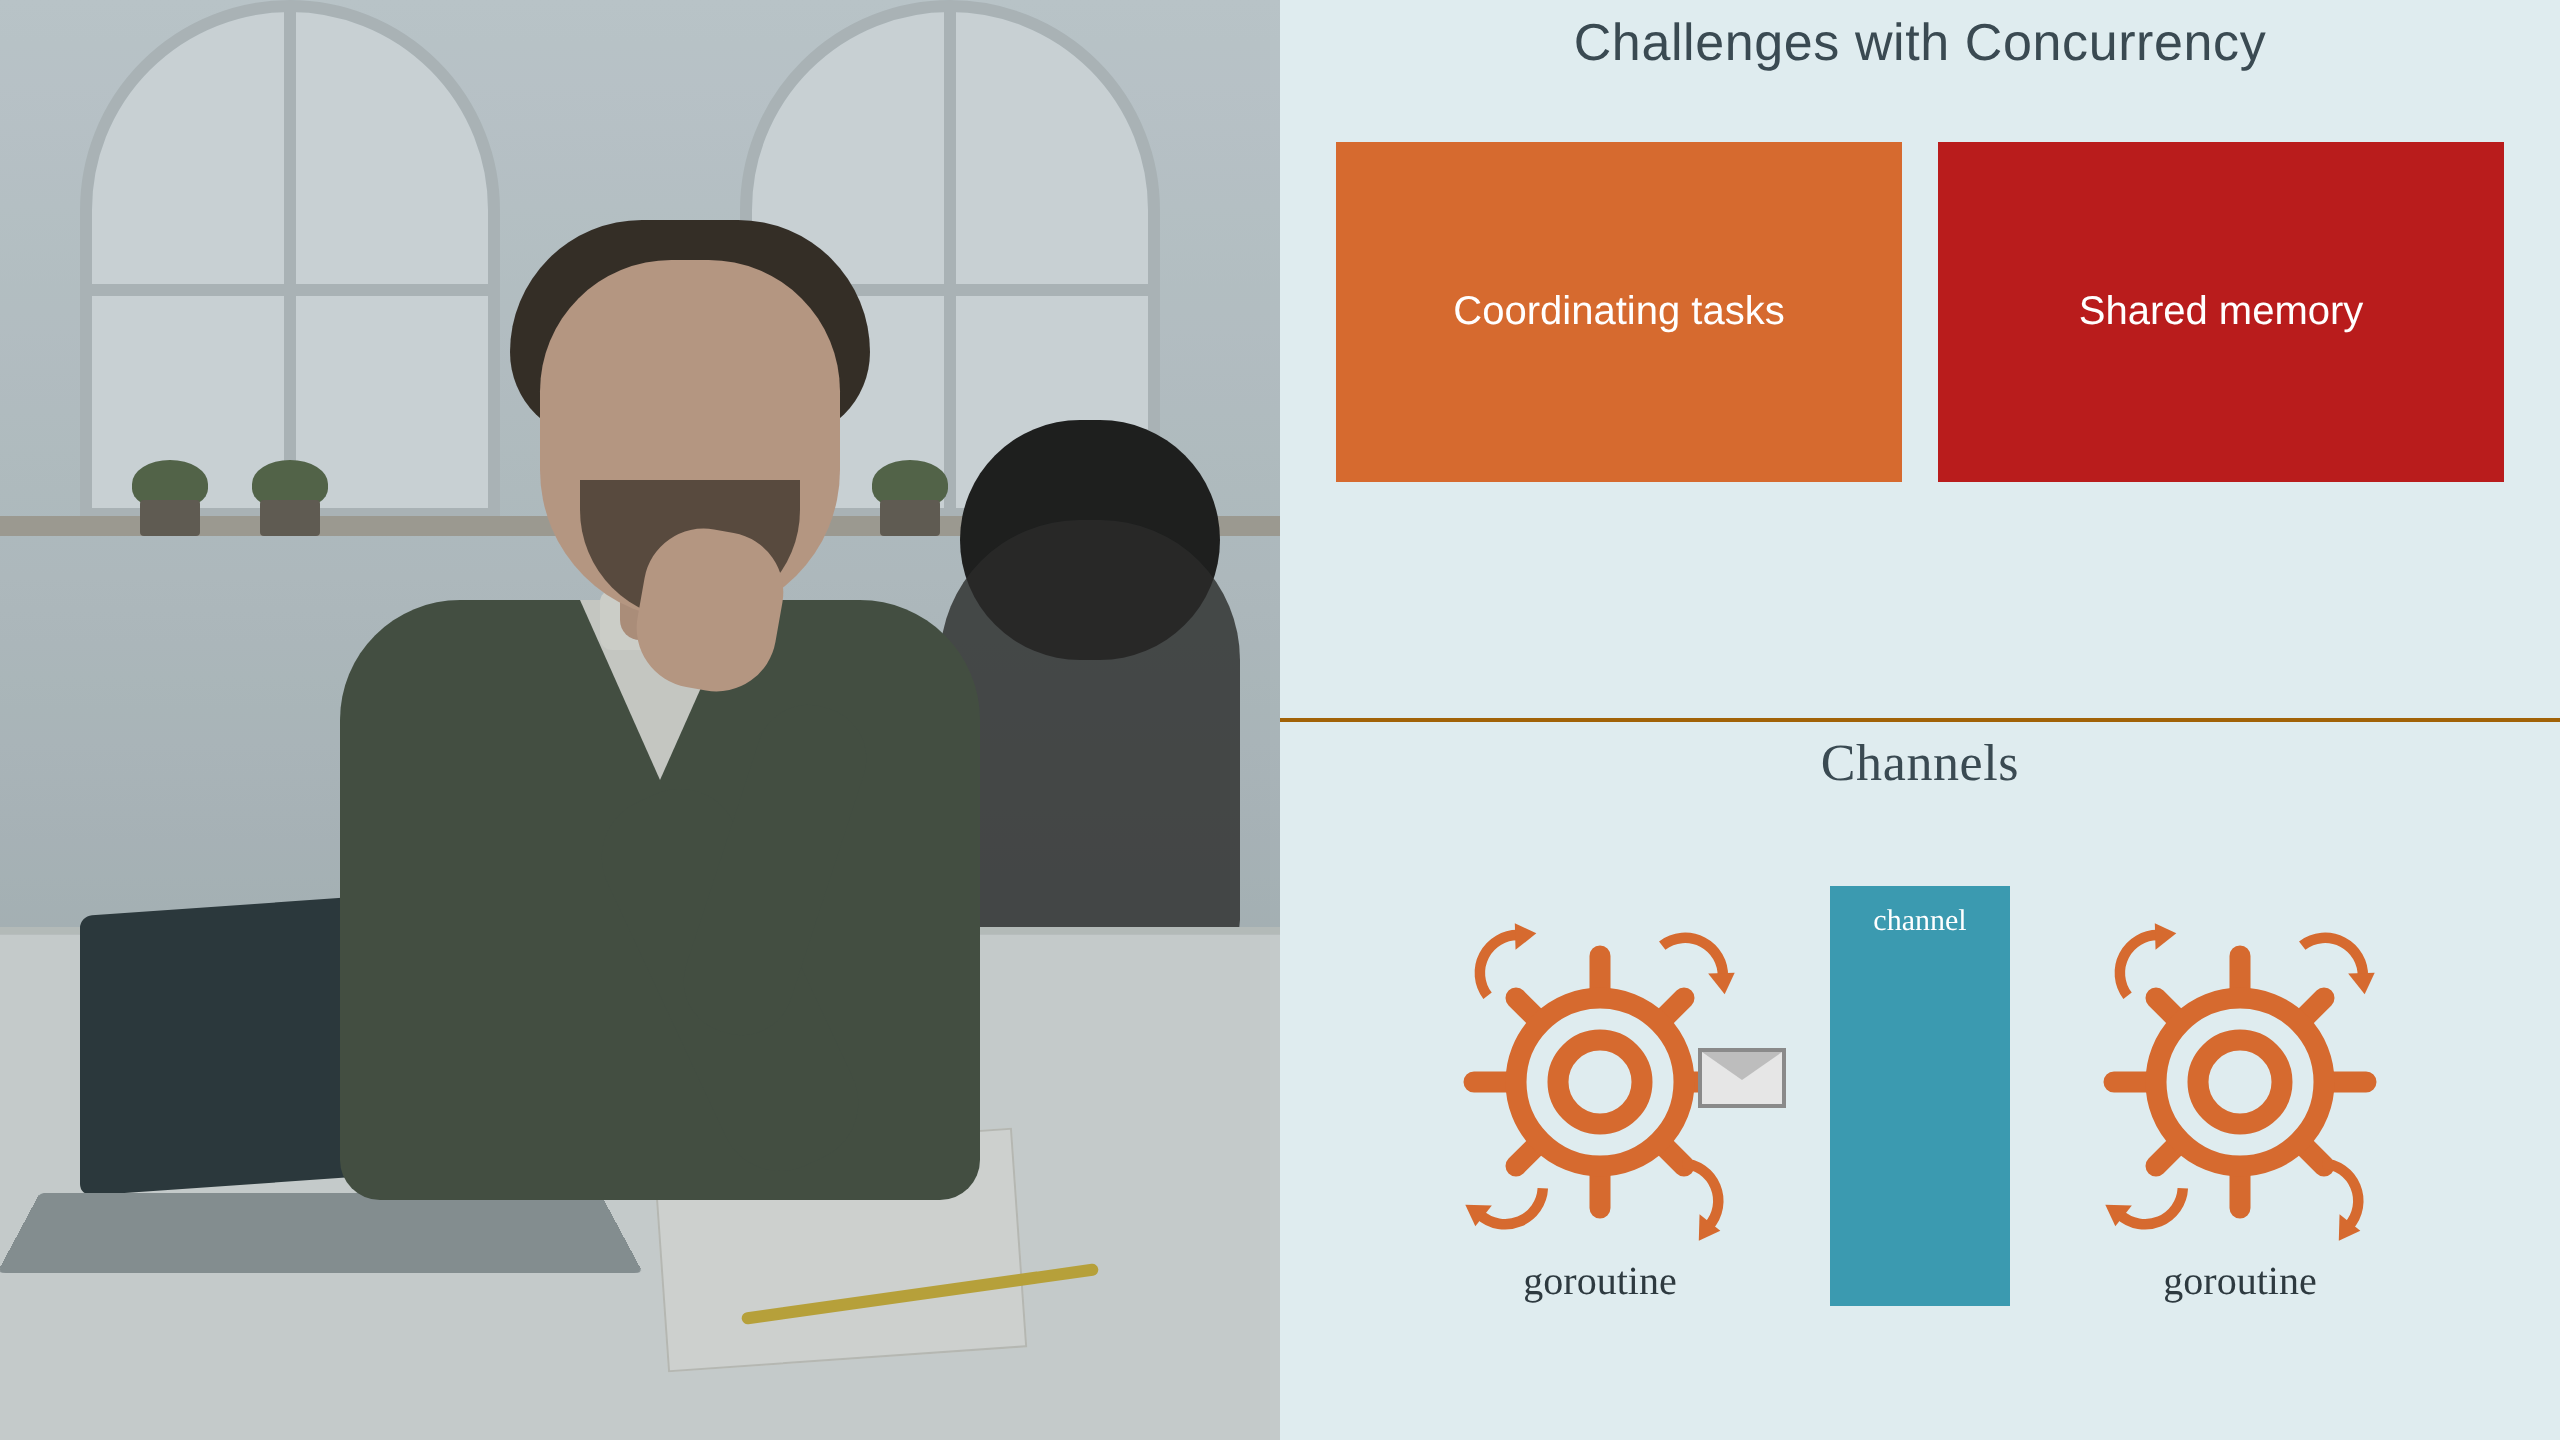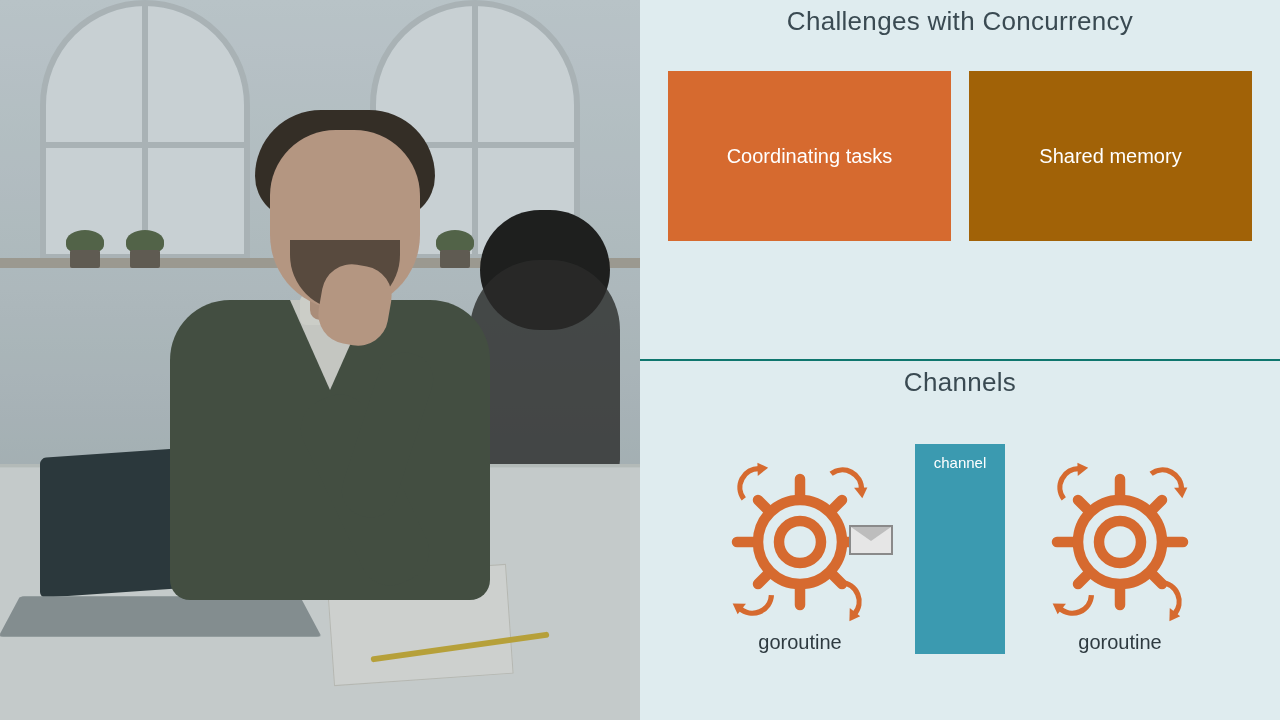--- a/index.html
+++ b/index.html
@@ -42,26 +42,26 @@
   .arm{ position:absolute; top:300px; left:180px; width:70px; height:200px; background:#4c5543; border-radius:30px; transform:rotate(-25deg);}
   .forearm{ position:absolute; top:260px; left:210px; width:55px; height:170px; background:#4c5543; border-radius:26px; transform:rotate(18deg);}
   .hand{ position:absolute; top:175px; left:170px; width:70px; height:80px; background:#d6ac91; border-radius:30px; transform:rotate(10deg);}
   .bg-person{ position:absolute; top:260px; left:470px; width:150px; height:220px; background:#2e2a27; border-radius:70px 70px 20px 20px; opacity:.8;}
   .bg-hair{ position:absolute; top:210px; left:480px; width:130px; height:120px; background:#1f1b18; border-radius:60px;}
   .tint{ position:absolute; inset:0; background:rgba(30,50,60,.18);}
 
   
   .right { width:640px; height:720px; display:flex; flex-direction:column; }
   .slide { background:#dfecef; flex:1; position:relative; }
-  .slide + .slide { border-top: 2px solid #0f766e; }
+  .slide + .slide { border-top: 2px solid #a16207; font-family: Liberation Serif, serif; }
   .slide-title { text-align:center; font-size:26px; color:#3a4a52; font-weight:400; padding-top:6px; letter-spacing:.3px;}
   .cards { display:flex; gap:18px; justify-content:flex-start; margin-top:34px; padding:0 28px;}
   .card { flex:1; height:170px; display:flex; align-items:center; justify-content:center; color:#fff; font-size:20px; font-weight:500;}
   .card.orange{ background:#d66a2f;}
-  .card.teal{ background:#a16207;}
+  .card.teal{ background:#b91c1c;}
 
   .channels-row{ display:flex; align-items:flex-end; justify-content:center; gap:40px; margin-top:26px; height:230px;}
   .goroutine{ display:flex; flex-direction:column; align-items:center; gap:8px; position:relative;}
   .goroutine .label{ font-size:20px; color:#2e3a40; margin-top:6px;}
   .gear-wrap{ position:relative; width:150px; height:150px;}
   .envelope{ position:absolute; width:44px; height:30px; background:#e6e6e6; border:2px solid #8a8a8a; }
   .envelope::before{content:""; position:absolute; left:0; right:0; top:0; height:0; border-left:20px solid transparent; border-right:20px solid transparent; border-top:14px solid #bdbdbd;}
   .g1 .envelope{ right:-18px; top:58px;}
   .channel-col{ display:flex; flex-direction:column; align-items:center;}
   .channel-box{ width:90px; height:210px; background:#3b9ab0; color:#fff; font-size:15px; text-align:center; padding-top:10px;}

